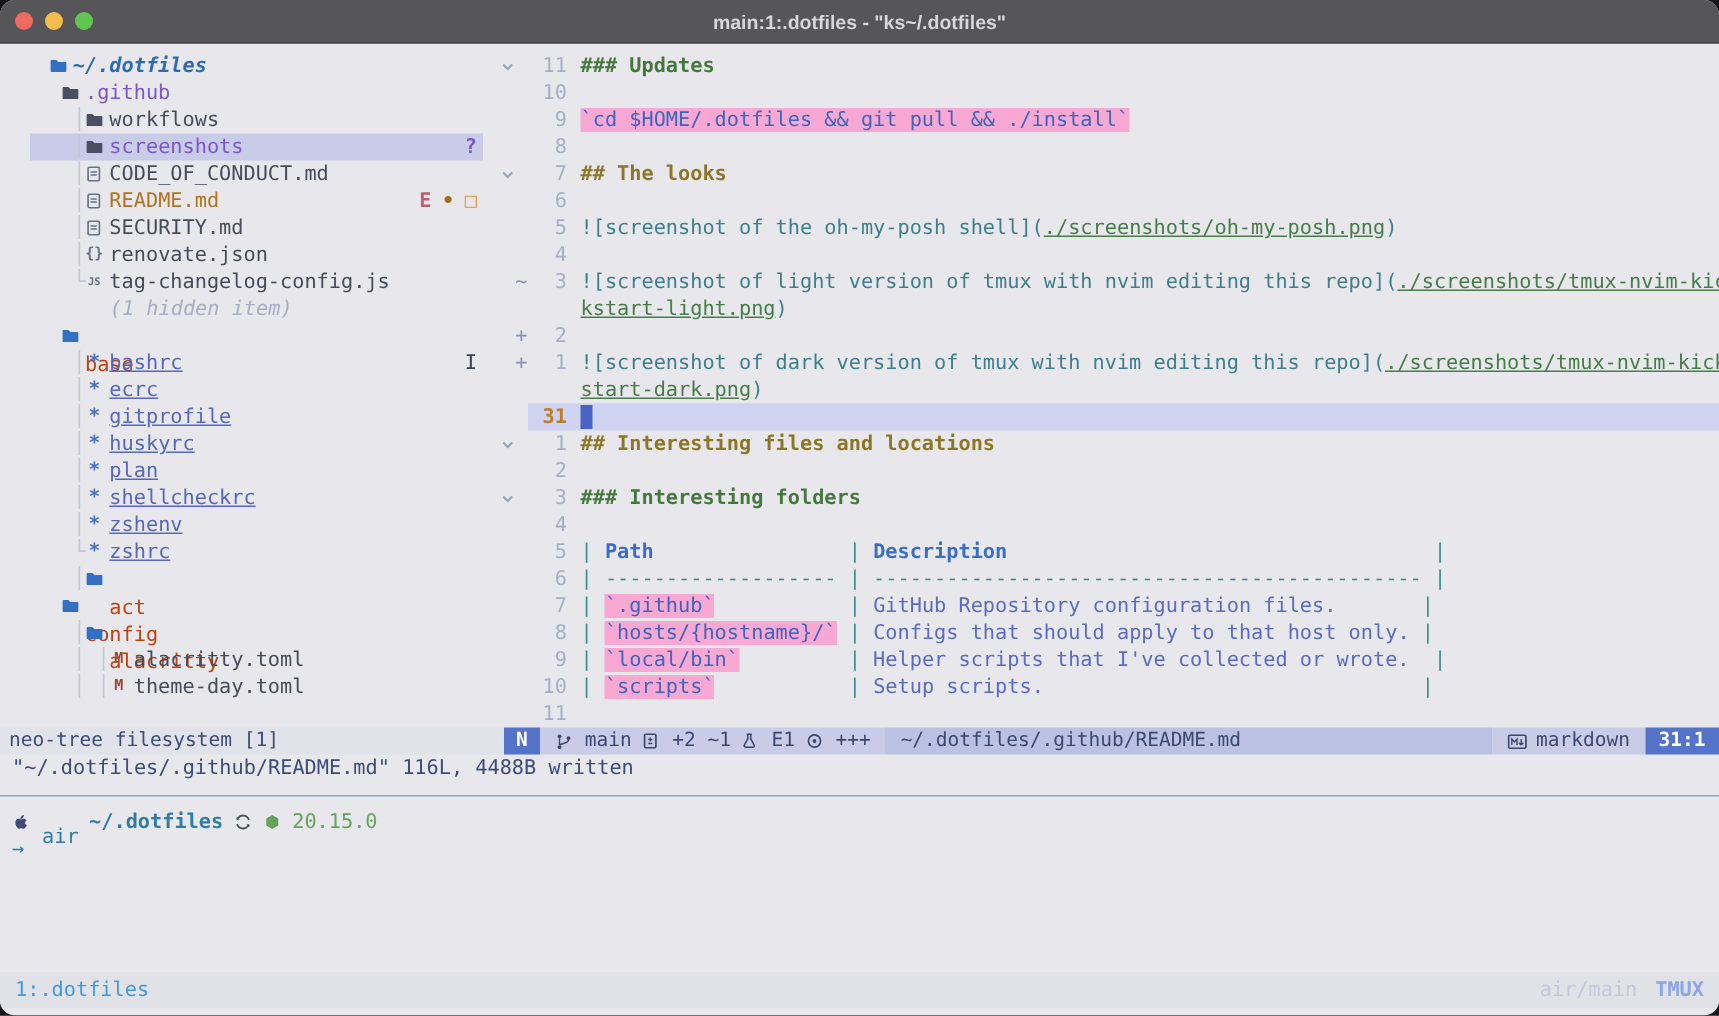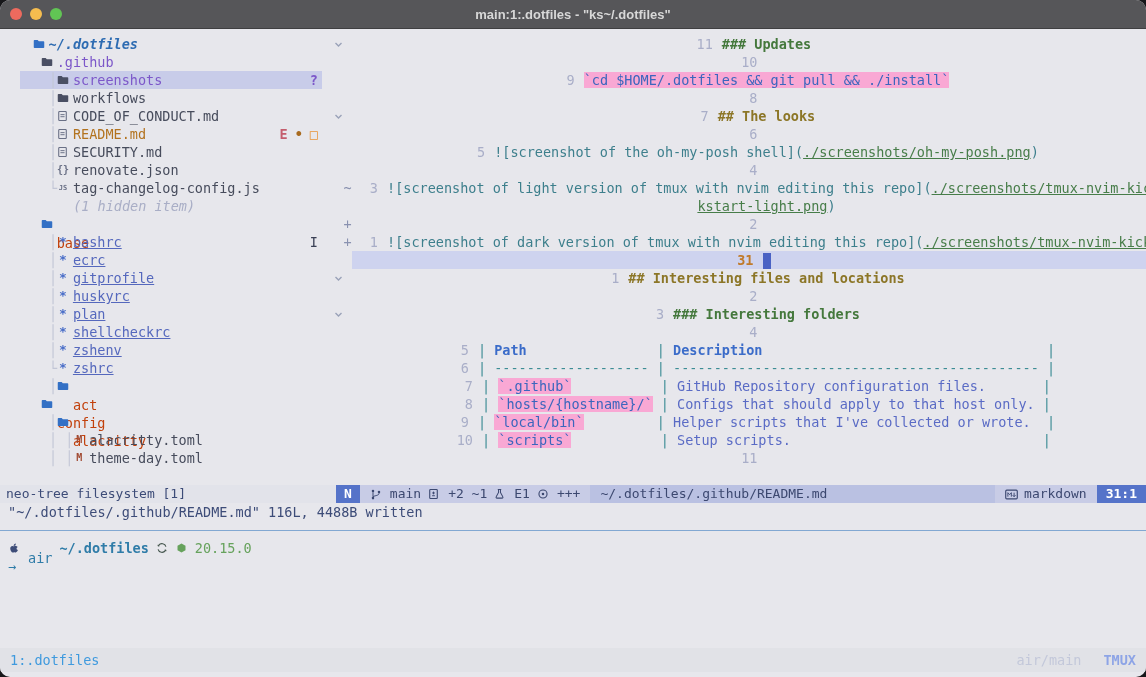--- a/index.html
+++ b/index.html
@@ -35,21 +35,21 @@
   .tlabel.hidden{color:#a9aec6;font-style:italic;}
   .tlabel.folder{color:#c2410c;margin-top:37px;}
   .tlabel.dotfile{color:#5568bd;text-decoration:underline;}
   .tbadges{margin-left:auto;padding-right:12px;display:flex;gap:7px;font-weight:bold;}
   .bq{color:#7c57c9;}.be{color:#c45d6d;}.bdot{color:#a86a1e;}.bsq{color:#e8953a;}.bi{color:#3a4055;font-weight:normal;}
   
   .editor{flex:1;padding-top:6px;overflow:hidden;}
   .erow{height:18px;display:flex;align-items:center;}
   .fcol{width:9px;flex:none;padding-left:4px;color:#9aa2b8;display:flex;align-items:center;}
   .scol{width:9px;flex:none;color:#8a92b0;text-align:center;}
-  .einner{flex:1;display:flex;align-items:center;height:18px;justify-content:center;}
+  .einner{flex:1;display:flex;align-items:center;height:18px;}
   .einner.cur{background:#ced3ef;}
   .num{width:26px;flex:none;text-align:right;color:#a9aec8;margin-right:9px;}
   .num.curnum{color:#c07a2a;font-weight:bold;}
   .ebody{white-space:pre;}
   .sg-h2{color:#8c7627;font-weight:bold;}
   .sg-h3{color:#44783c;font-weight:bold;}
   .sg-code{background:#f9a8d4;color:#3b66bd;}
   .sg-md{color:#3d7f8c;}
   .sg-url{color:#477d49;text-decoration:underline;}
   .sg-tbl{color:#3d8d95;}
@@ -76,21 +76,21 @@
   .p-os{color:#3d4c78;display:inline-flex;width:13px;height:13px;}
   .p-path{color:#2f7ca8;font-weight:bold;}
   .p-host{color:#2f7ca8;margin-top:20px;}
   .p-git{color:#45564e;display:inline-flex;width:13px;height:13px;}
   .p-node-ic{color:#66a25c;display:inline-flex;width:12px;height:12px;}
   .p-node{color:#66a25c;}
   .p-arrow{color:#2f7ca8;}
   
   .tmuxbar{height:24px;margin-bottom:6px;background:#e1e2e7;display:flex;align-items:center;padding:0 10px;}
   .tm-session{color:#3f9ade;}
-  .tm-right{margin-left:auto;display:flex;gap:22px;}
+  .tm-right{margin-left:auto;display:flex;gap:12px;}
   .tm-host{color:#c3c8da;}
   .tm-label{color:#8da4e6;font-weight:bold;}
 </style>
 </head>
 <body>
 
 <div class="window">
   <div class="titlebar">
     <div class="traffic">
       <span class="tl red"></span>
@@ -102,26 +102,26 @@
 
   <div class="term">
     <div class="nvim">
       <div class="sidebar" id="tree">
           <div class="trow"><span class="guides">    </span><span class="icn c-blue"><svg width="12" height="12" viewBox="0 0 16 16">
                 <path fill="currentColor" d="M1 3.6c0-.5.4-1 1-1h4.2l1.6 1.8H14c.6 0 1 .4 1 1v7c0 .6-.4 1-1 1H2c-.6 0-1-.4-1-1V3.6z"></path>
               </svg></span><span class="tlabel root">~/.dotfiles</span></div>
           <div class="trow"><span class="guides">     </span><span class="icn c-dark"><svg width="12" height="12" viewBox="0 0 16 16">
                 <path fill="currentColor" d="M1 3.6c0-.5.4-1 1-1h4.2l1.6 1.8H14c.6 0 1 .4 1 1v7c0 .6-.4 1-1 1H2c-.6 0-1-.4-1-1V3.6z"></path>
               </svg></span><span class="tlabel purple">.github</span></div>
+          <div class="trow"><span class="guides">      │</span><span class="icn c-dark"><svg width="12" height="12" viewBox="0 0 16 16">
+                <path fill="currentColor" d="M1 3.6c0-.5.4-1 1-1h4.2l1.6 1.8H14c.6 0 1 .4 1 1v7c0 .6-.4 1-1 1H2c-.6 0-1-.4-1-1V3.6z"></path>
+              </svg></span><span class="tlabel plain">workflows</span></div>
           <div class="trow sel"><span class="guides">      │</span><span class="icn c-dark"><svg width="12" height="12" viewBox="0 0 16 16">
                 <path fill="currentColor" d="M1 3.6c0-.5.4-1 1-1h4.2l1.6 1.8H14c.6 0 1 .4 1 1v7c0 .6-.4 1-1 1H2c-.6 0-1-.4-1-1V3.6z"></path>
               </svg></span><span class="tlabel purple">screenshots</span><span class="tbadges"><span class="bq">?</span></span></div>
-          <div class="trow"><span class="guides">      │</span><span class="icn c-dark"><svg width="12" height="12" viewBox="0 0 16 16">
-                <path fill="currentColor" d="M1 3.6c0-.5.4-1 1-1h4.2l1.6 1.8H14c.6 0 1 .4 1 1v7c0 .6-.4 1-1 1H2c-.6 0-1-.4-1-1V3.6z"></path>
-              </svg></span><span class="tlabel plain">workflows</span></div>
           <div class="trow"><span class="guides">      │</span><span class="icn c-gray"><svg width="11" height="12" viewBox="0 0 16 16">
                 <rect x="2.5" y="1.5" width="11" height="13" rx="1.2" fill="none" stroke="currentColor" stroke-width="1.6"></rect>
                 <path d="M5 6h6M5 9h6" stroke="currentColor" stroke-width="1.4"></path>
               </svg></span><span class="tlabel plain">CODE_OF_CONDUCT.md</span></div>
           <div class="trow"><span class="guides">      │</span><span class="icn c-gray"><svg width="11" height="12" viewBox="0 0 16 16">
                 <rect x="2.5" y="1.5" width="11" height="13" rx="1.2" fill="none" stroke="currentColor" stroke-width="1.6"></rect>
                 <path d="M5 6h6M5 9h6" stroke="currentColor" stroke-width="1.4"></path>
               </svg></span><span class="tlabel orange">README.md</span><span class="tbadges"><span class="be">E</span><span class="bdot">•</span><span class="bsq">□</span></span></div>
           <div class="trow"><span class="guides">      │</span><span class="icn c-gray"><svg width="11" height="12" viewBox="0 0 16 16">
                 <rect x="2.5" y="1.5" width="11" height="13" rx="1.2" fill="none" stroke="currentColor" stroke-width="1.6"></rect>
@@ -249,20 +249,28 @@
               <span class="num">2</span>
               <span class="ebody"></span>
             </div>
           </div>
           <div class="erow">
             <span class="fcol"></span>
             <span class="scol">+</span>
             <div class="einner">
               <span class="num">1</span>
               <span class="ebody"><span class="sg-md">![screenshot of dark version of tmux with nvim editing this repo](</span><span class="sg-url">./screenshots/tmux-nvim-kick</span></span>
+            </div>
+          </div>
+          <div class="erow">
+            <span class="fcol"></span>
+            <span class="scol"> </span>
+            <div class="einner">
+              <span class="num"></span>
+              <span class="ebody"><span class="sg-url">start-dark.png</span><span class="sg-md">)</span></span>
             </div>
           </div>
           <div class="erow">
             <span class="fcol"></span>
             <span class="scol"> </span>
             <div class="einner cur">
               <span class="num curnum">31</span>
               <span class="ebody"><span class="cursorblock"></span></span>
             </div>
           </div>

